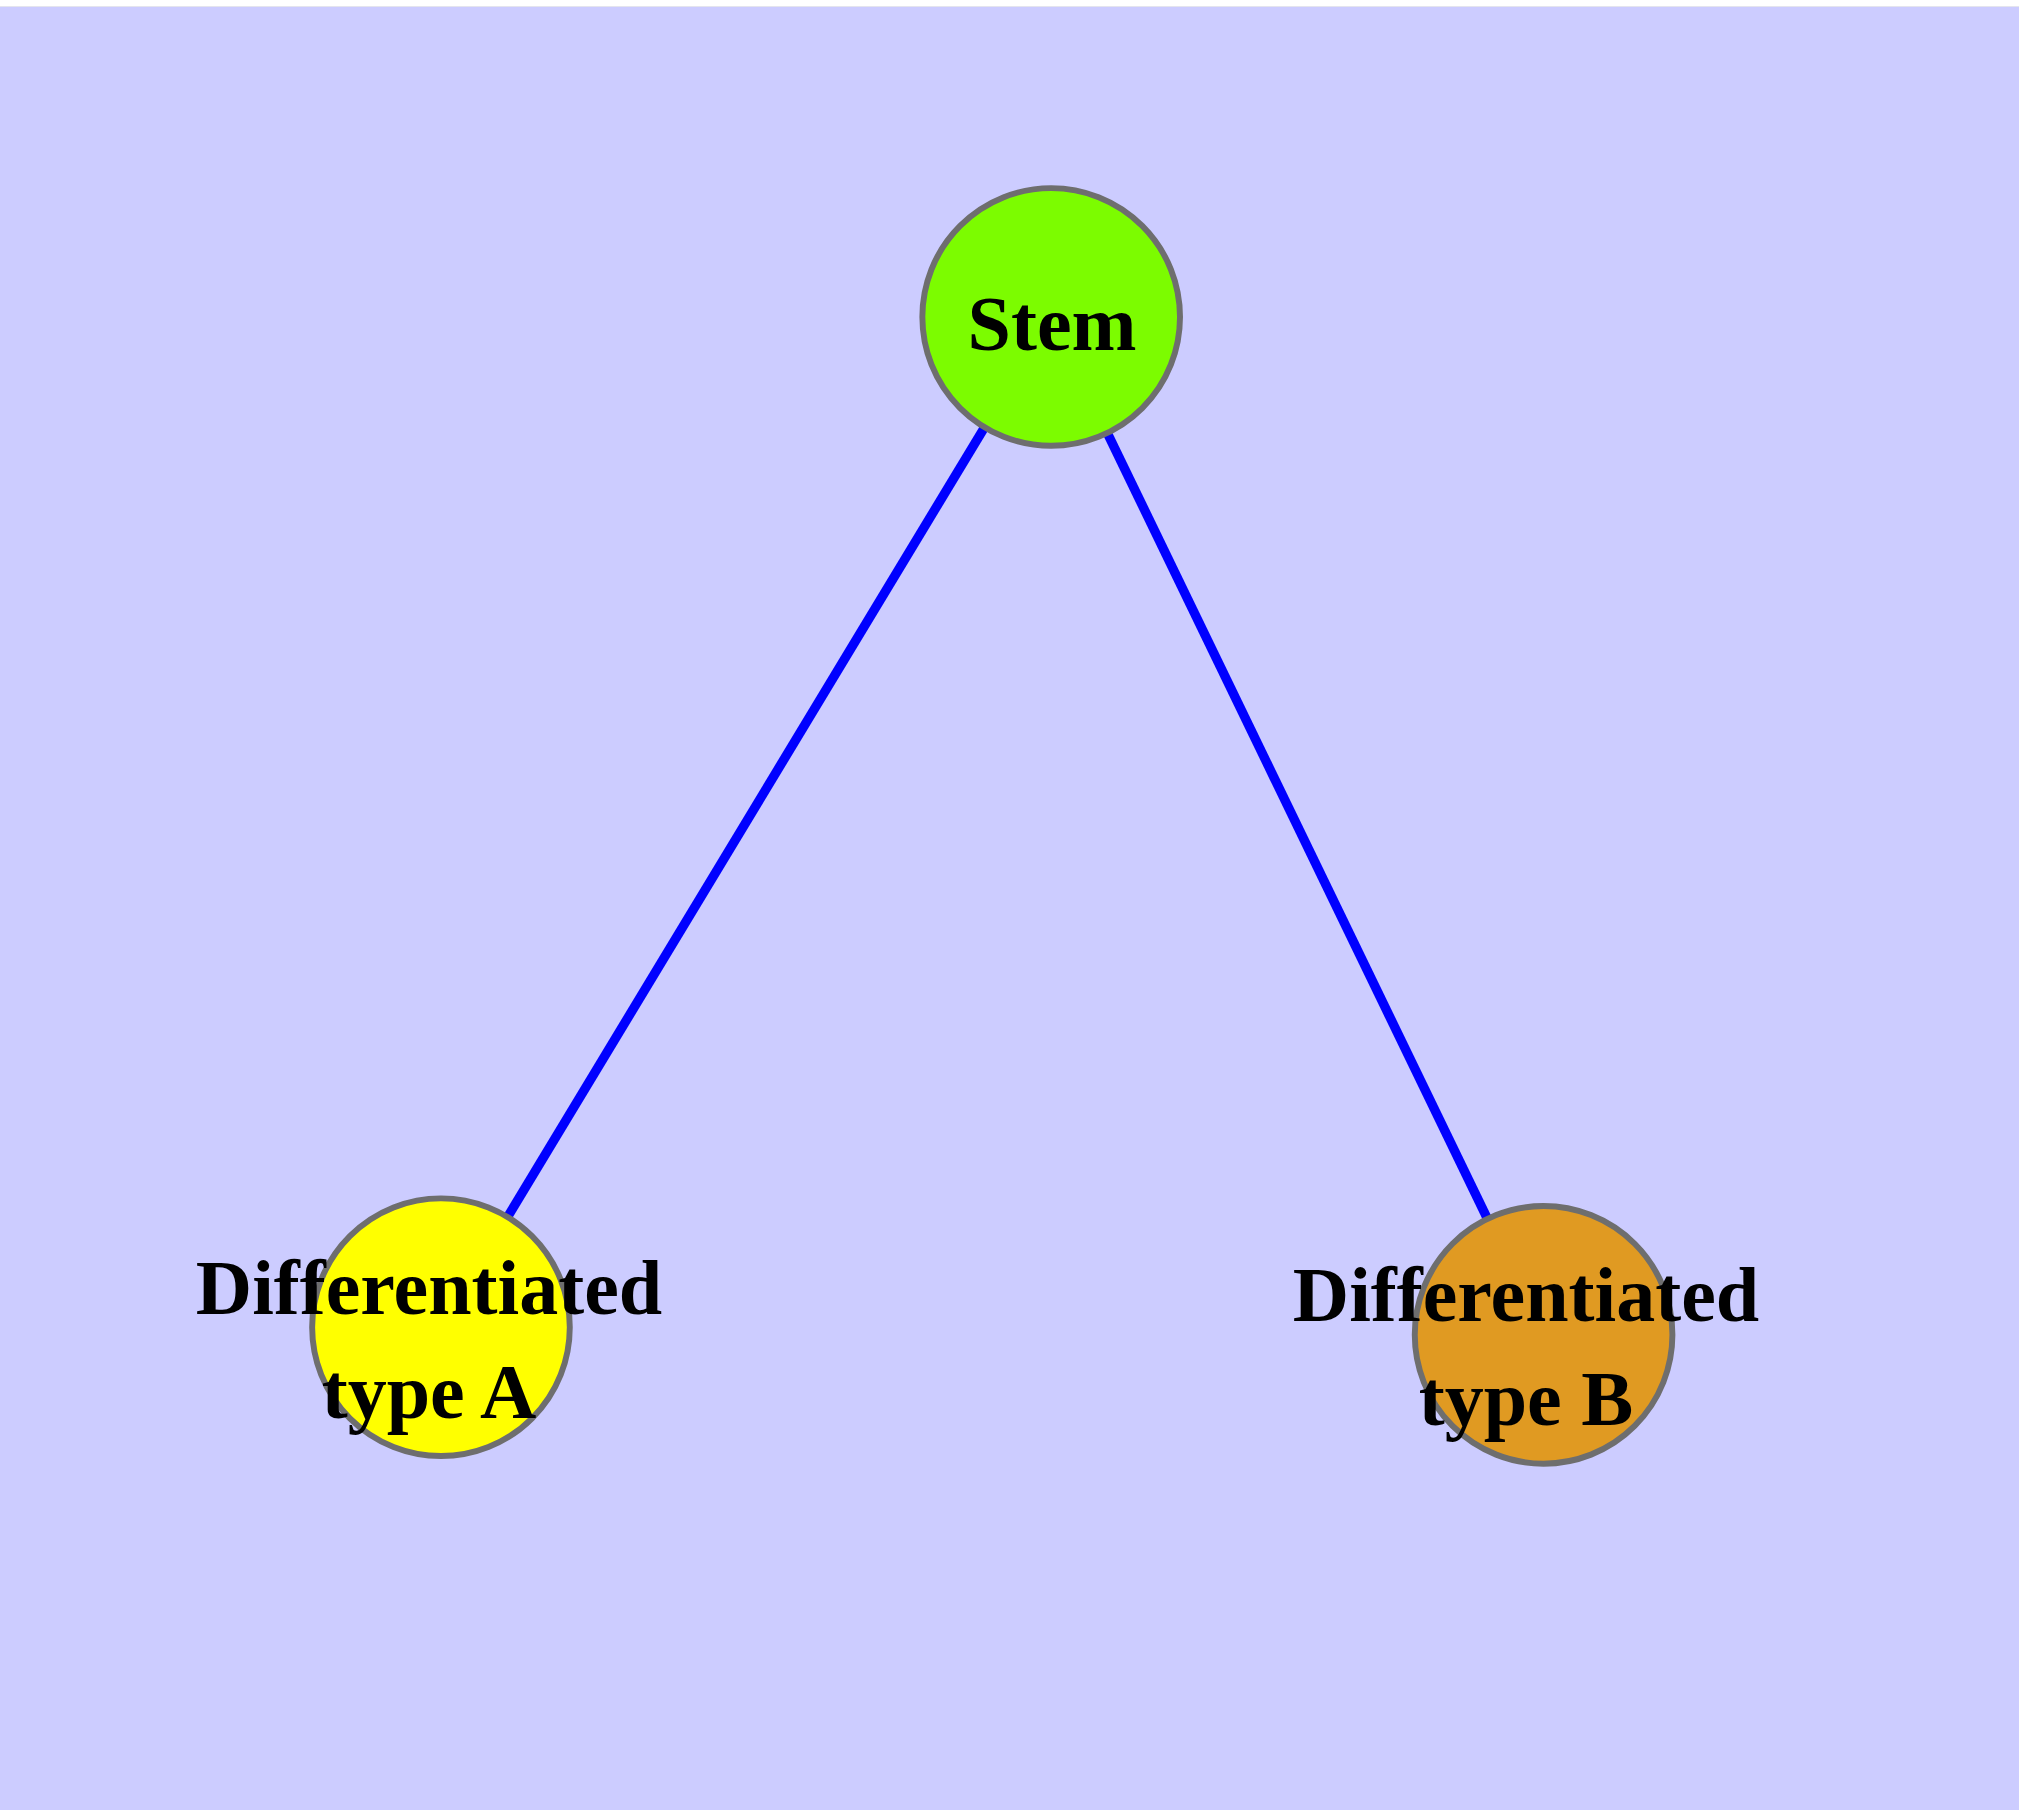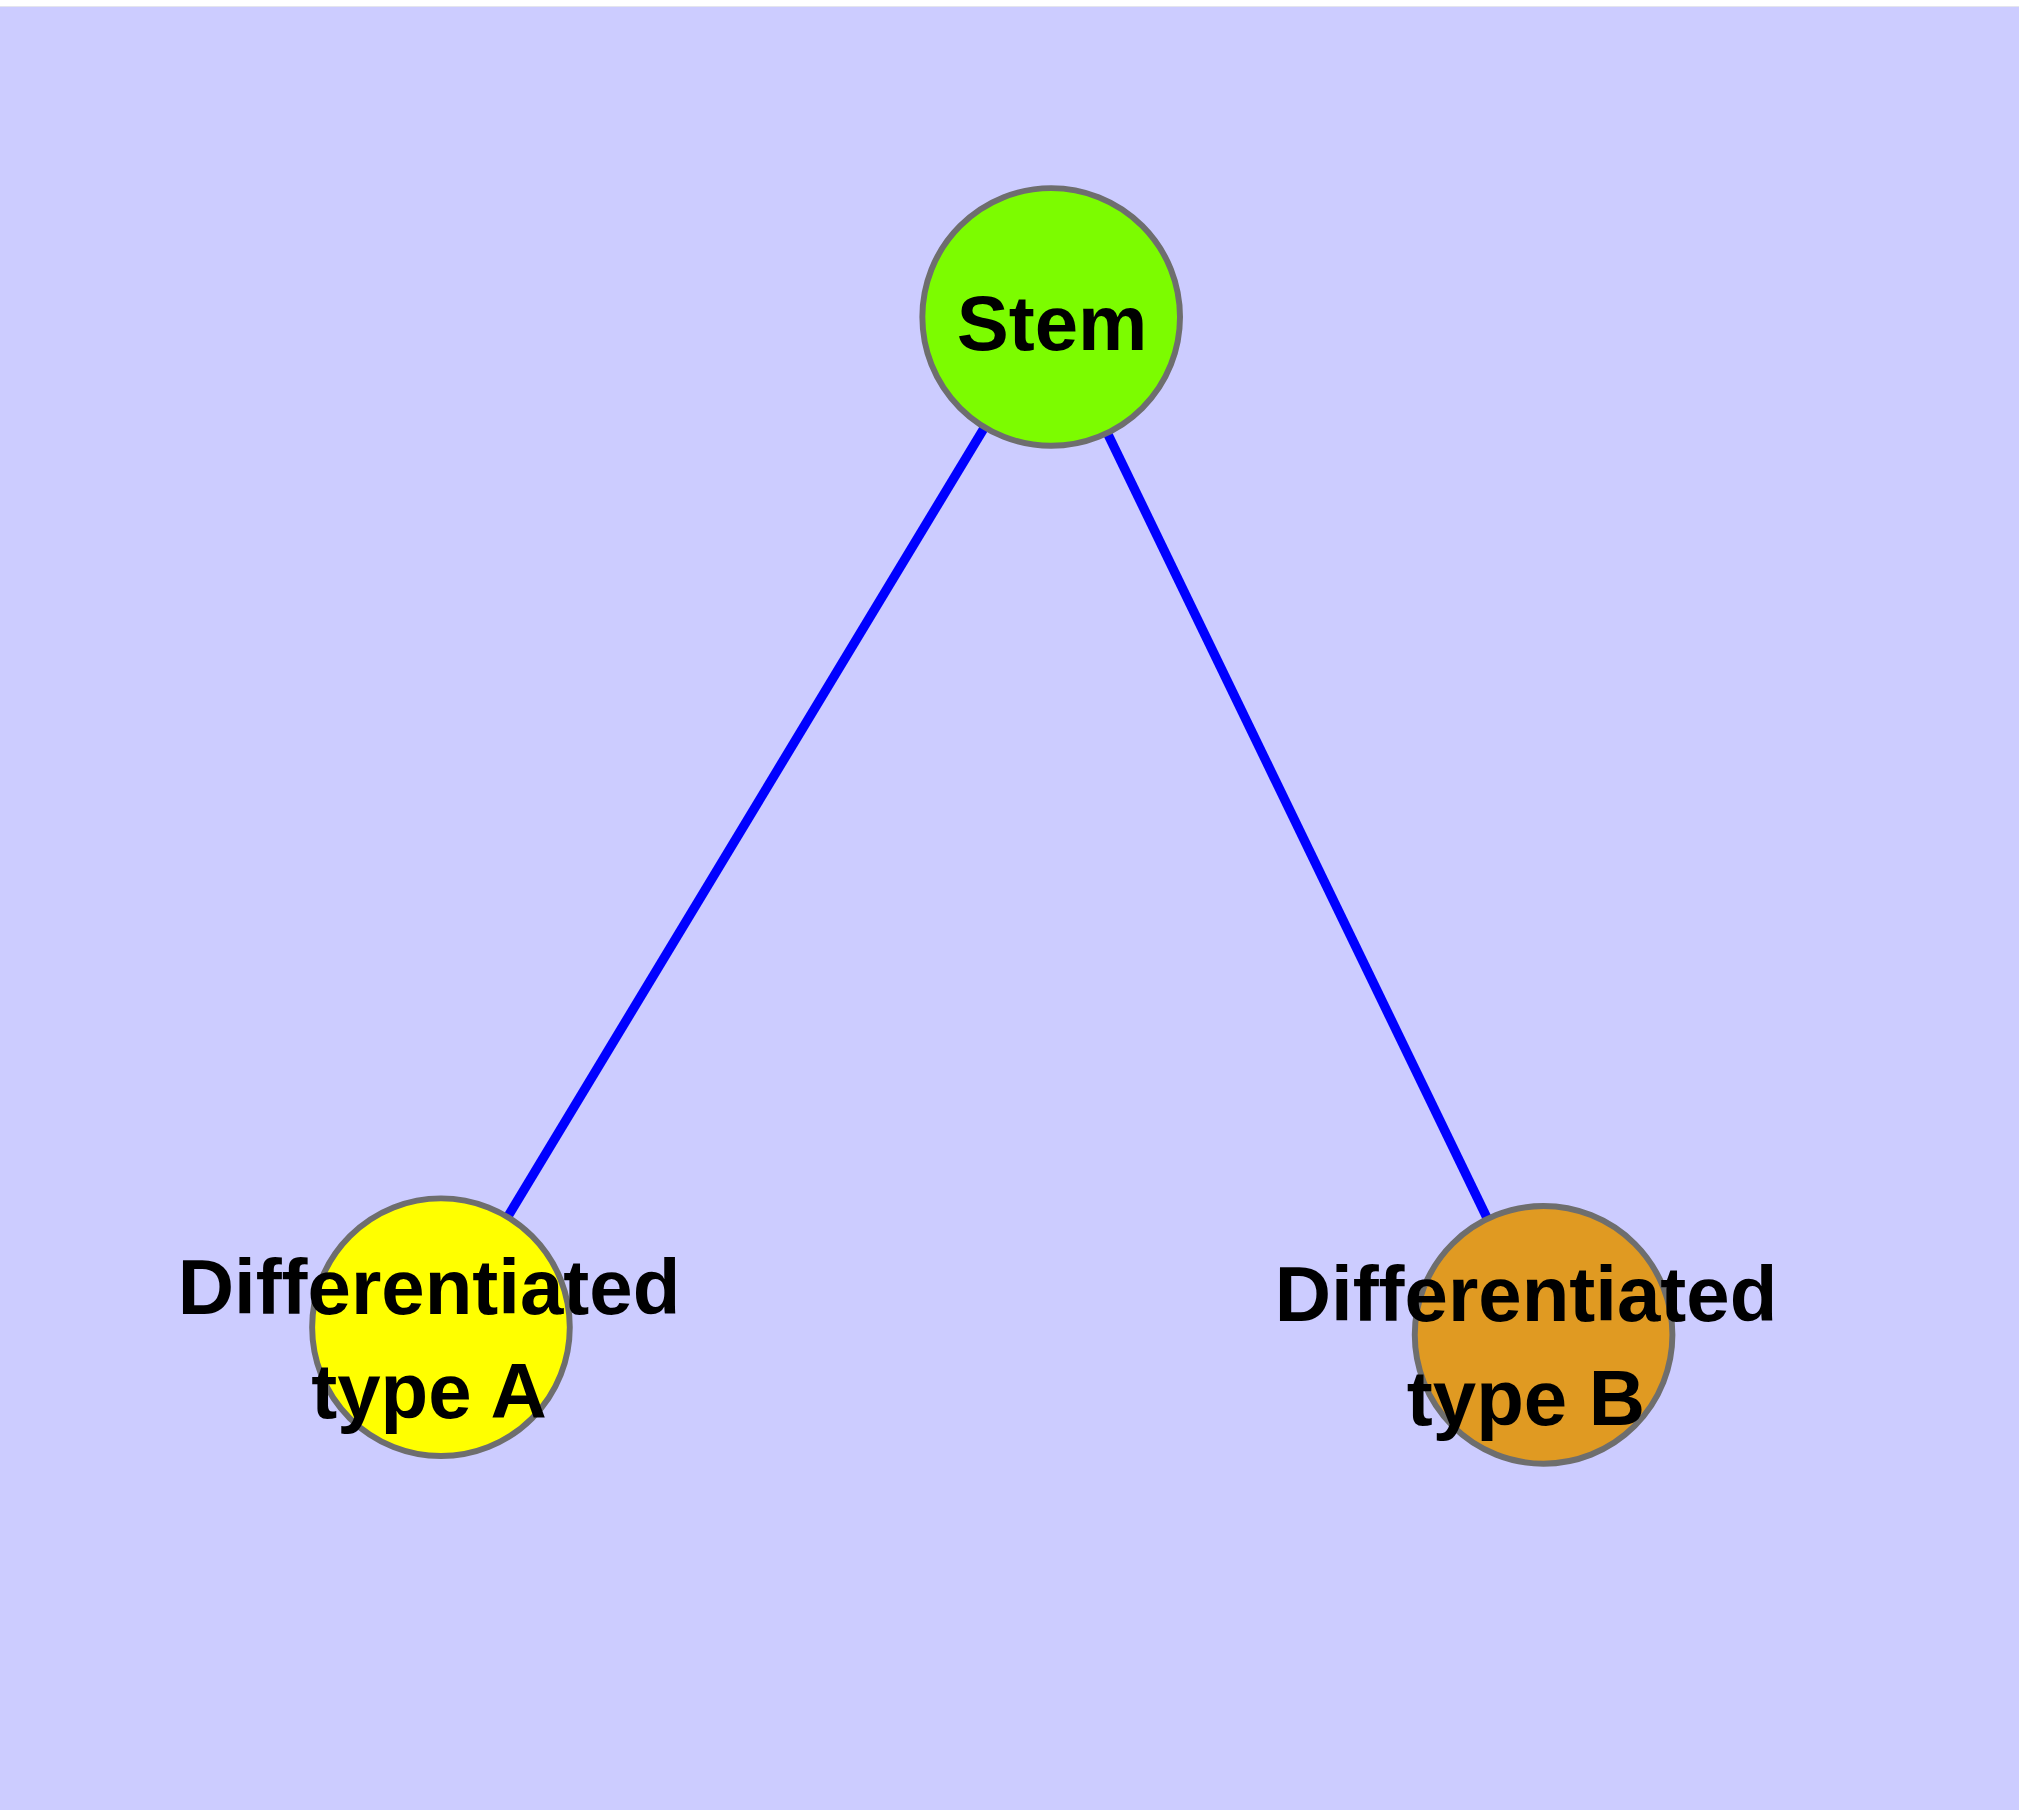--- a/index.html
+++ b/index.html
@@ -6,21 +6,21 @@
     margin: 0;
     padding: 0;
     background: #ffffff;
   }
   #stage {
     position: relative;
     width: 2021px;
     height: 1812px;
     overflow: hidden;
     background: #fef9c3;
-    font-family: Liberation Sans, sans-serif;
+    font-family: Liberation Serif, serif;
   }
   #diagram-bg {
     position: absolute;
     left: 0;
     top: 6px;
     right: 2.5px;
     bottom: 2.5px;
     background: #CCCCFF;
   }
   .margin-strip {

